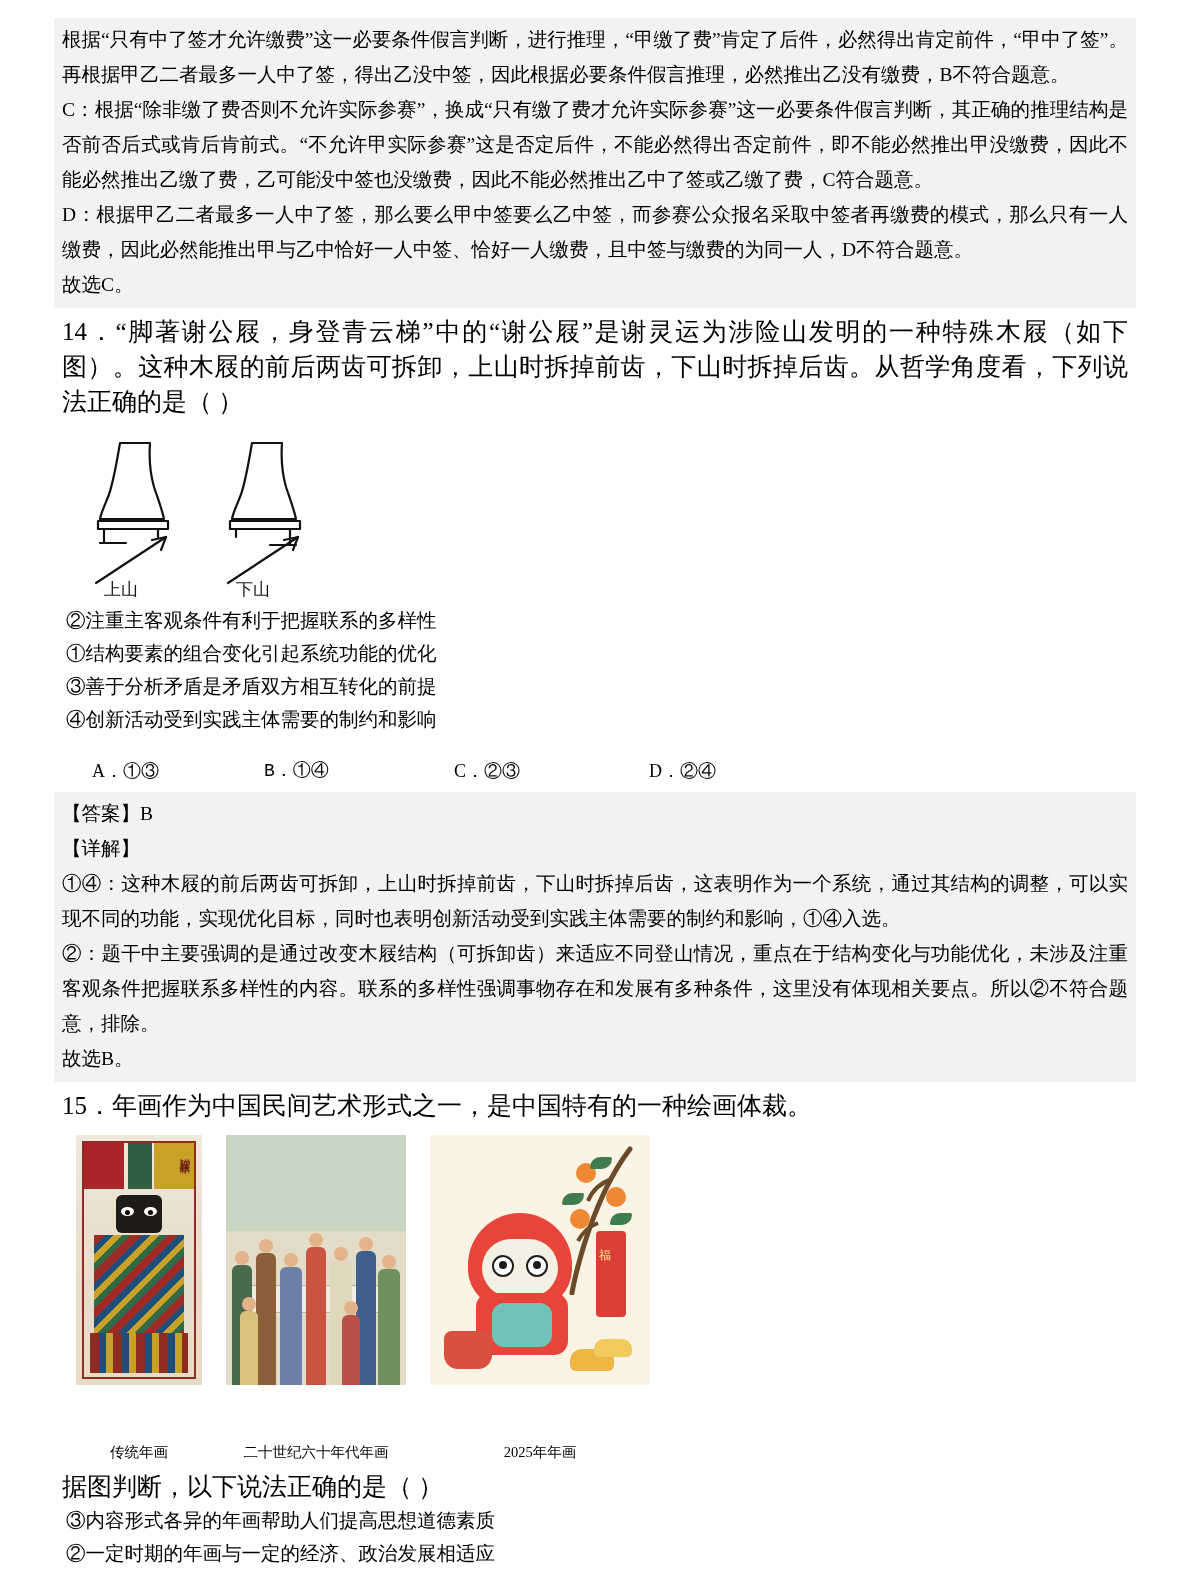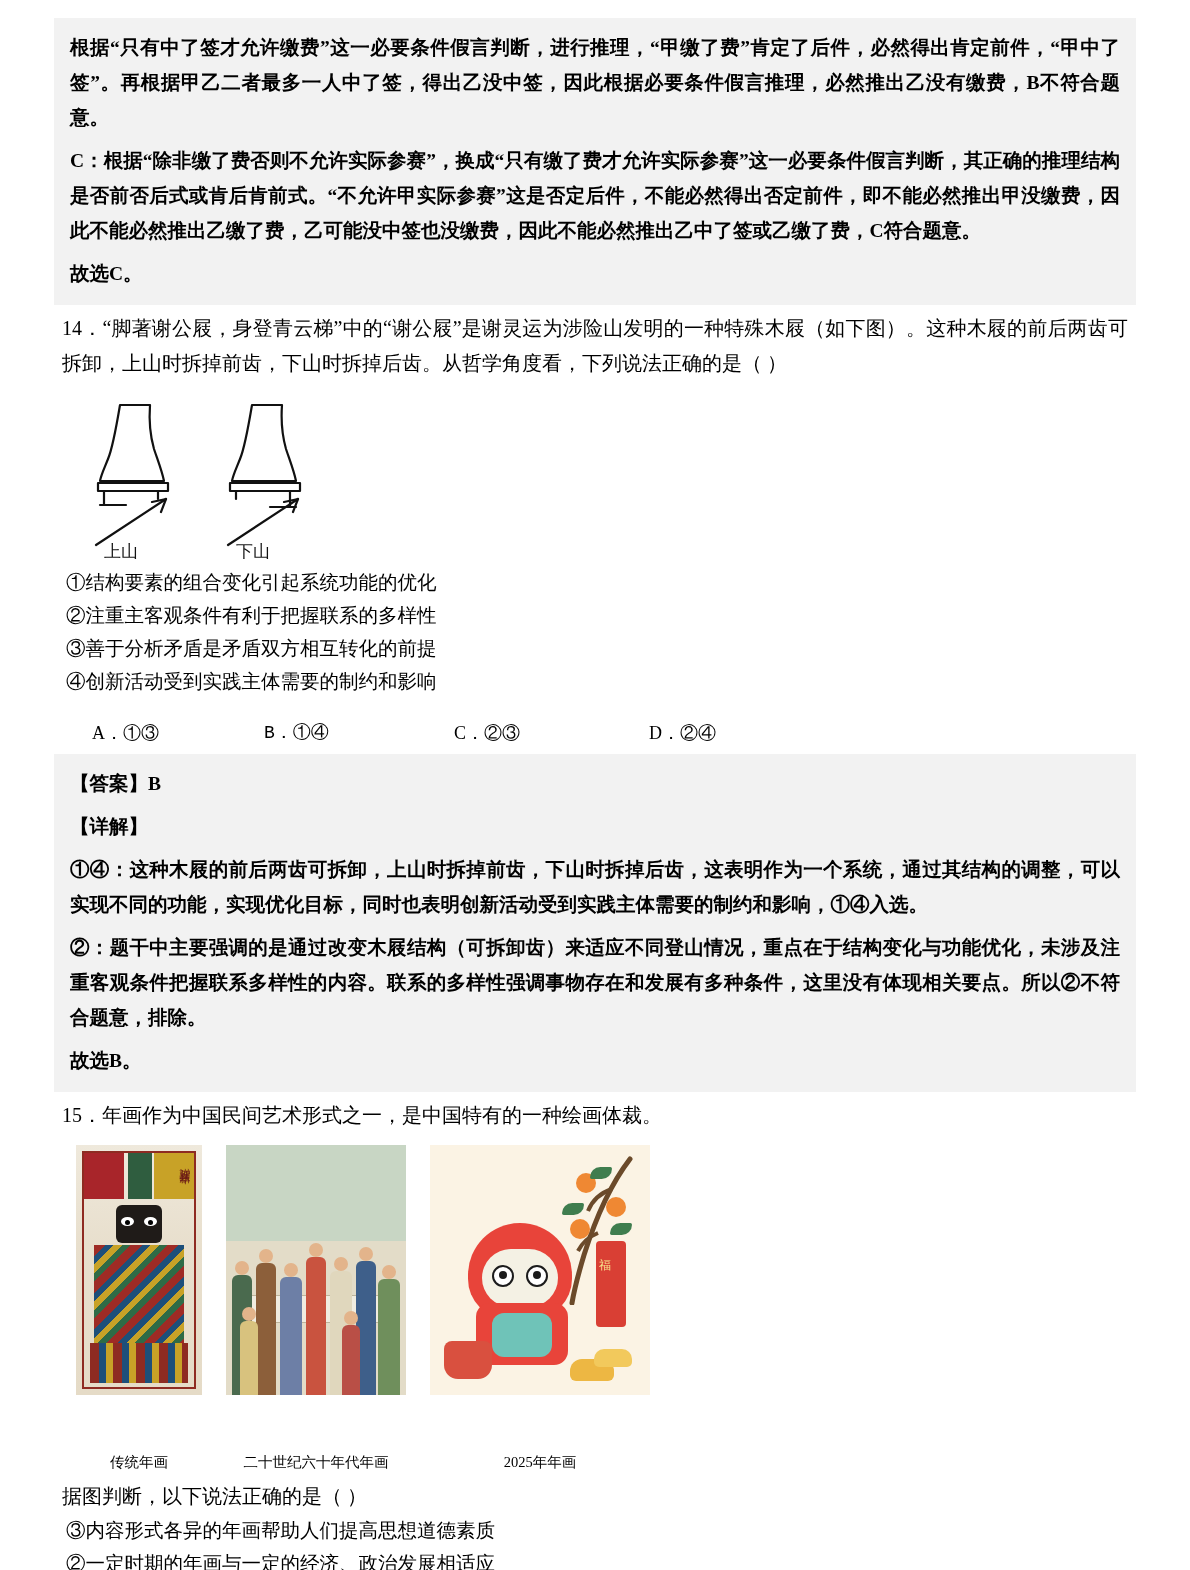--- a/index.html
+++ b/index.html
@@ -25,23 +25,23 @@
     line-height: 35px;
     text-align: justify;
     text-justify: inter-ideograph;
     margin: 0;
   }
   .shaded {
     background: #f2f2f2;
     padding: 4px 8px 6px 8px;
     margin: 0 -8px;
   }
-  .shaded .para { margin: 8px; font-weight: bold; }
+  .shaded .para { margin: 0; }
   .q-line {
-    font-size: 20px;
+    font-size: 25px;
     line-height: 35px;
     text-align: justify;
     text-justify: inter-ideograph;
     margin: 6px 0 0 0;
   }
   .opt-line {
     font-size: 19.5px;
     line-height: 33px;
     margin: 0;
     padding-left: 4px;
@@ -128,20 +128,21 @@
   .leaf { position:absolute; width:22px; height:12px; border-radius:12px 2px 12px 2px; background:#3f7d4e; }
 </style>
 </head>
 <body>
 
 <div class="page">
 
   <div class="shaded">
     <p class="para">根据“只有中了签才允许缴费”这一必要条件假言判断，进行推理，“甲缴了费”肯定了后件，必然得出肯定前件，“甲中了签”。再根据甲乙二者最多一人中了签，得出乙没中签，因此根据必要条件假言推理，必然推出乙没有缴费，B不符合题意。</p>
     <p class="para">C：根据“除非缴了费否则不允许实际参赛”，换成“只有缴了费才允许实际参赛”这一必要条件假言判断，其正确的推理结构是否前否后式或肯后肯前式。“不允许甲实际参赛”这是否定后件，不能必然得出否定前件，即不能必然推出甲没缴费，因此不能必然推出乙缴了费，乙可能没中签也没缴费，因此不能必然推出乙中了签或乙缴了费，C符合题意。</p>
+    <p class="para">D：根据甲乙二者最多一人中了签，那么要么甲中签要么乙中签，而参赛公众报名采取中签者再缴费的模式，那么只有一人缴费，因此必然能推出甲与乙中恰好一人中签、恰好一人缴费，且中签与缴费的为同一人，D不符合题意。</p>
     <p class="para">故选C。</p>
   </div>
 
   <p class="q-line">14．“脚著谢公屐，身登青云梯”中的“谢公屐”是谢灵运为涉险山发明的一种特殊木屐（如下图）。这种木屐的前后两齿可拆卸，上山时拆掉前齿，下山时拆掉后齿。从哲学角度看，下列说法正确的是（    ）</p>
 
   <div class="clog-fig">
     <svg class="clog-svg" width="290" height="165" viewBox="0 0 290 165">
       <g fill="none" stroke="#111" stroke-width="2.2" stroke-linecap="round" stroke-linejoin="round">
 
         <path d="M40 10 C36 34, 33 52, 28 64 C24 74, 21 80, 20 86 L84 86 C82 76, 78 66, 74 54 C70 40, 69 24, 70 10 Z"></path>
@@ -160,22 +161,22 @@
         <path d="M190 112 L216 112"></path>
 
         <path d="M148 150 L218 104"></path>
         <path d="M218 104 L204 107 M218 104 L213 117" fill="#111"></path>
       </g>
       <text x="24" y="162" font-family="Liberation Serif, serif" font-size="17" fill="#111">上山</text>
       <text x="156" y="162" font-family="Liberation Serif, serif" font-size="17" fill="#111">下山</text>
     </svg>
   </div>
 
+  <p class="opt-line">②注重主客观条件有利于把握联系的多样性</p>
   <p class="opt-line">①结构要素的组合变化引起系统功能的优化</p>
-  <p class="opt-line">②注重主客观条件有利于把握联系的多样性</p>
   <p class="opt-line">③善于分析矛盾是矛盾双方相互转化的前提</p>
   <p class="opt-line">④创新活动受到实践主体需要的制约和影响</p>
 
   <div class="choices">
     <span class="c1">A．①③</span>
     <span class="c2">B．①④</span>
     <span class="c3">C．②③</span>
     <span class="c4">D．②④</span>
   </div>
 

